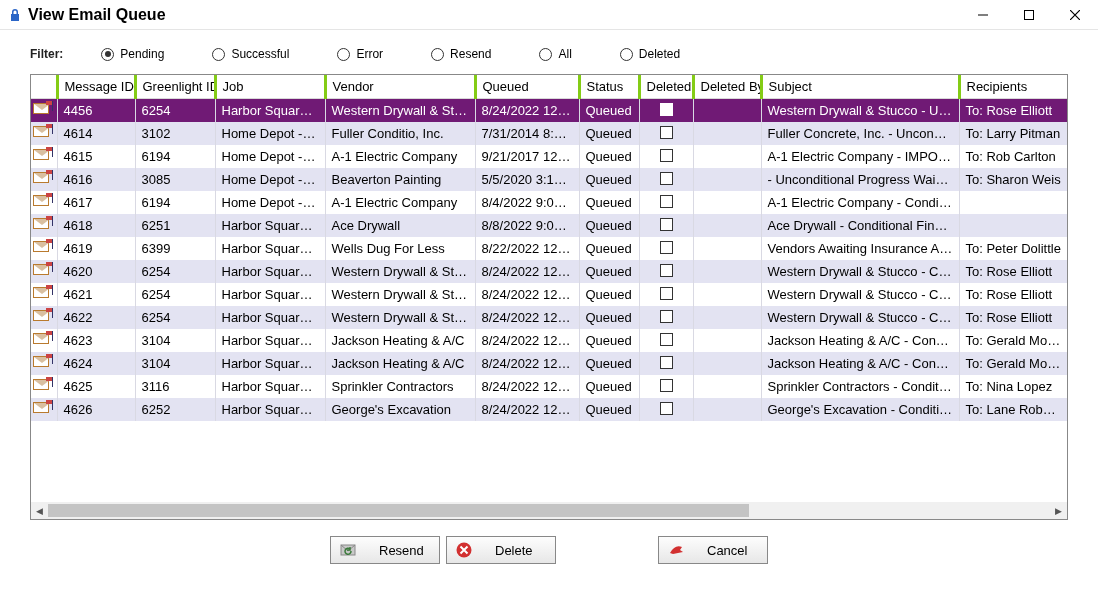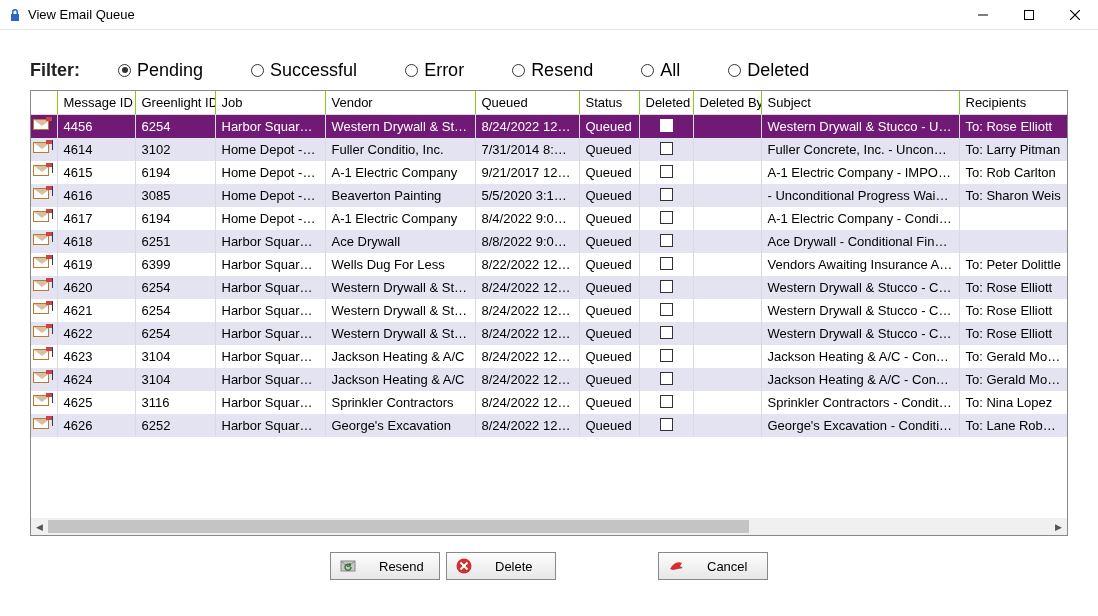--- a/index.html
+++ b/index.html
@@ -19,37 +19,38 @@
     align-items: center;
     padding: 0 0 0 8px;
     border-bottom: 1px solid #e5e5e5;
   }
   .titlebar .lock {
     width: 14px; height: 14px;
     margin-right: 6px;
     display: inline-flex; align-items: center; justify-content: center;
   }
   .titlebar .title {
-    font-size: 13px;
+    font-size: 16px;
+    font-weight: bold;
   }
   .titlebar .spacer { flex: 1; }
   .titlebar .winbtn {
     width: 46px; height: 30px;
     display: inline-flex;
     align-items: center; justify-content: center;
   }
 
   
   .filterbar {
-    margin: 26px 30px 6px 30px;
+    margin: 10px 30px 6px 30px;
     height: 28px;
     display: flex;
     align-items: center;
     gap: 48px;
-    font-size: 18px;
+    font-size: 12px;
   }
   .filterbar .label {
     font-weight: bold;
     color: #222;
     margin-right: -10px;
   }
   .radio {
     display: inline-flex;
     align-items: center;
     gap: 6px;
@@ -107,21 +108,21 @@
   }
 
   table.grid {
     border-collapse: collapse;
     width: 100%;
     table-layout: fixed;
     font-size: 13px;
   }
   table.grid th {
     background: #fff;
-    border-right: 1px solid #84cc16;
+    border-right: 3px solid #84cc16;
     border-bottom: 1px solid #d9d9d9;
     padding: 4px 6px;
     text-align: left;
     font-weight: normal;
     color: #000;
     height: 22px;
     white-space: nowrap;
     overflow: hidden;
   }
   table.grid td {

